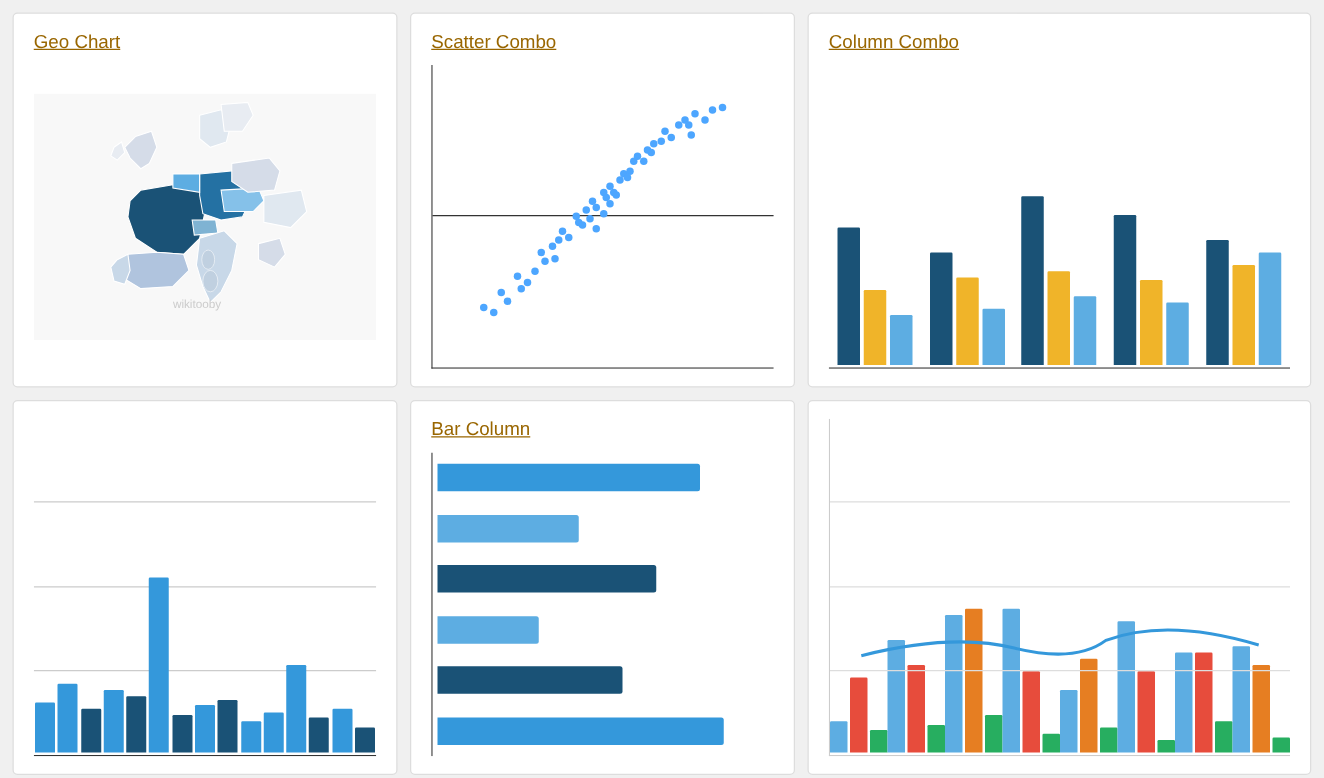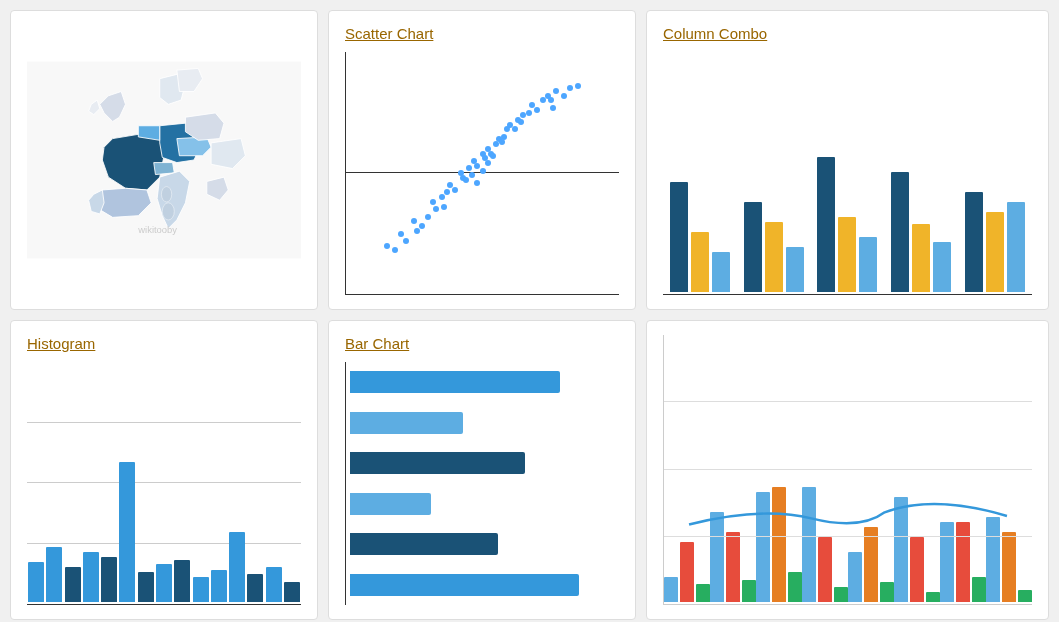--- a/index.html
+++ b/index.html
@@ -166,20 +166,21 @@
       height: 1px;
       background: #ddd;
     }
   </style>
 </head>
 <body>
 
 <div class="grid">
 
   <div class="card">
+    <div class="card-title">Geo Chart</div>
     <div class="chart-area">
       <svg class="geo-map" viewBox="0 0 320 230" xmlns="http://www.w3.org/2000/svg">
 
         <rect width="320" height="230" fill="#f8f8f8"></rect>
 
         <path d="M95,40 L110,35 L115,50 L108,65 L100,70 L90,60 L85,50 Z" fill="#d5dce8" stroke="#fff" stroke-width="1"></path>
 
         <path d="M75,50 L82,45 L85,55 L78,62 L72,58 Z" fill="#e8ecf2" stroke="#fff" stroke-width="1"></path>
 
         <path d="M100,90 L130,85 L155,90 L160,110 L155,135 L140,150 L115,148 L95,135 L88,115 L90,100 Z" fill="#1a5276" stroke="#fff" stroke-width="1"></path>
@@ -209,21 +210,21 @@
         <path d="M210,140 L230,135 L235,150 L225,162 L210,155 Z" fill="#d5dce8" stroke="#fff" stroke-width="1"></path>
 
         <path d="M215,95 L250,90 L255,110 L240,125 L215,120 Z" fill="#e0e8f0" stroke="#fff" stroke-width="1"></path>
 
         <text x="130" y="200" fill="#ccc" font-size="11" font-family="Arial">wikitooby</text>
       </svg>
     </div>
   </div>
 
   <div class="card">
-    <div class="card-title">Scatter Chart</div>
+    <div class="card-title">Scatter Combo</div>
     <div class="chart-area">
       <div class="scatter-container">
         <div class="scatter-hline" style="bottom: 50%;"></div>
 
         <div class="scatter-dot" style="left:15%;bottom:20%;"></div>
         <div class="scatter-dot" style="left:18%;bottom:18%;"></div>
         <div class="scatter-dot" style="left:20%;bottom:25%;"></div>
         <div class="scatter-dot" style="left:22%;bottom:22%;"></div>
         <div class="scatter-dot" style="left:25%;bottom:30%;"></div>
         <div class="scatter-dot" style="left:28%;bottom:28%;"></div>
@@ -305,21 +306,20 @@
         <div class="col-group">
           <div class="col-bar" style="height:100px;background:#1a5276;"></div>
           <div class="col-bar" style="height:80px;background:#f0b429;"></div>
           <div class="col-bar" style="height:90px;background:#5dade2;"></div>
         </div>
       </div>
     </div>
   </div>
 
   <div class="card">
-    <div class="card-title">Histogram</div>
     <div class="chart-area">
       <div class="histogram">
         <div class="hist-grid-line" style="bottom:25%;"></div>
         <div class="hist-grid-line" style="bottom:50%;"></div>
         <div class="hist-grid-line" style="bottom:75%;"></div>
         <div class="hist-bar" style="width:16px;height:40px;background:#3498db;"></div>
         <div class="hist-bar" style="width:16px;height:55px;background:#3498db;"></div>
         <div class="hist-bar" style="width:16px;height:35px;background:#1a5276;"></div>
         <div class="hist-bar" style="width:16px;height:50px;background:#3498db;"></div>
         <div class="hist-bar" style="width:16px;height:45px;background:#1a5276;"></div>
@@ -331,21 +331,21 @@
         <div class="hist-bar" style="width:16px;height:32px;background:#3498db;"></div>
         <div class="hist-bar" style="width:16px;height:70px;background:#3498db;"></div>
         <div class="hist-bar" style="width:16px;height:28px;background:#1a5276;"></div>
         <div class="hist-bar" style="width:16px;height:35px;background:#3498db;"></div>
         <div class="hist-bar" style="width:16px;height:20px;background:#1a5276;"></div>
       </div>
     </div>
   </div>
 
   <div class="card">
-    <div class="card-title">Bar Chart</div>
+    <div class="card-title">Bar Column</div>
     <div class="chart-area">
       <div class="bar-chart">
         <div class="bar-row">
           <div class="bar-h" style="width:78%;background:#3498db;"></div>
         </div>
         <div class="bar-row">
           <div class="bar-h" style="width:42%;background:#5dade2;"></div>
         </div>
         <div class="bar-row">
           <div class="bar-h" style="width:65%;background:#1a5276;"></div>

